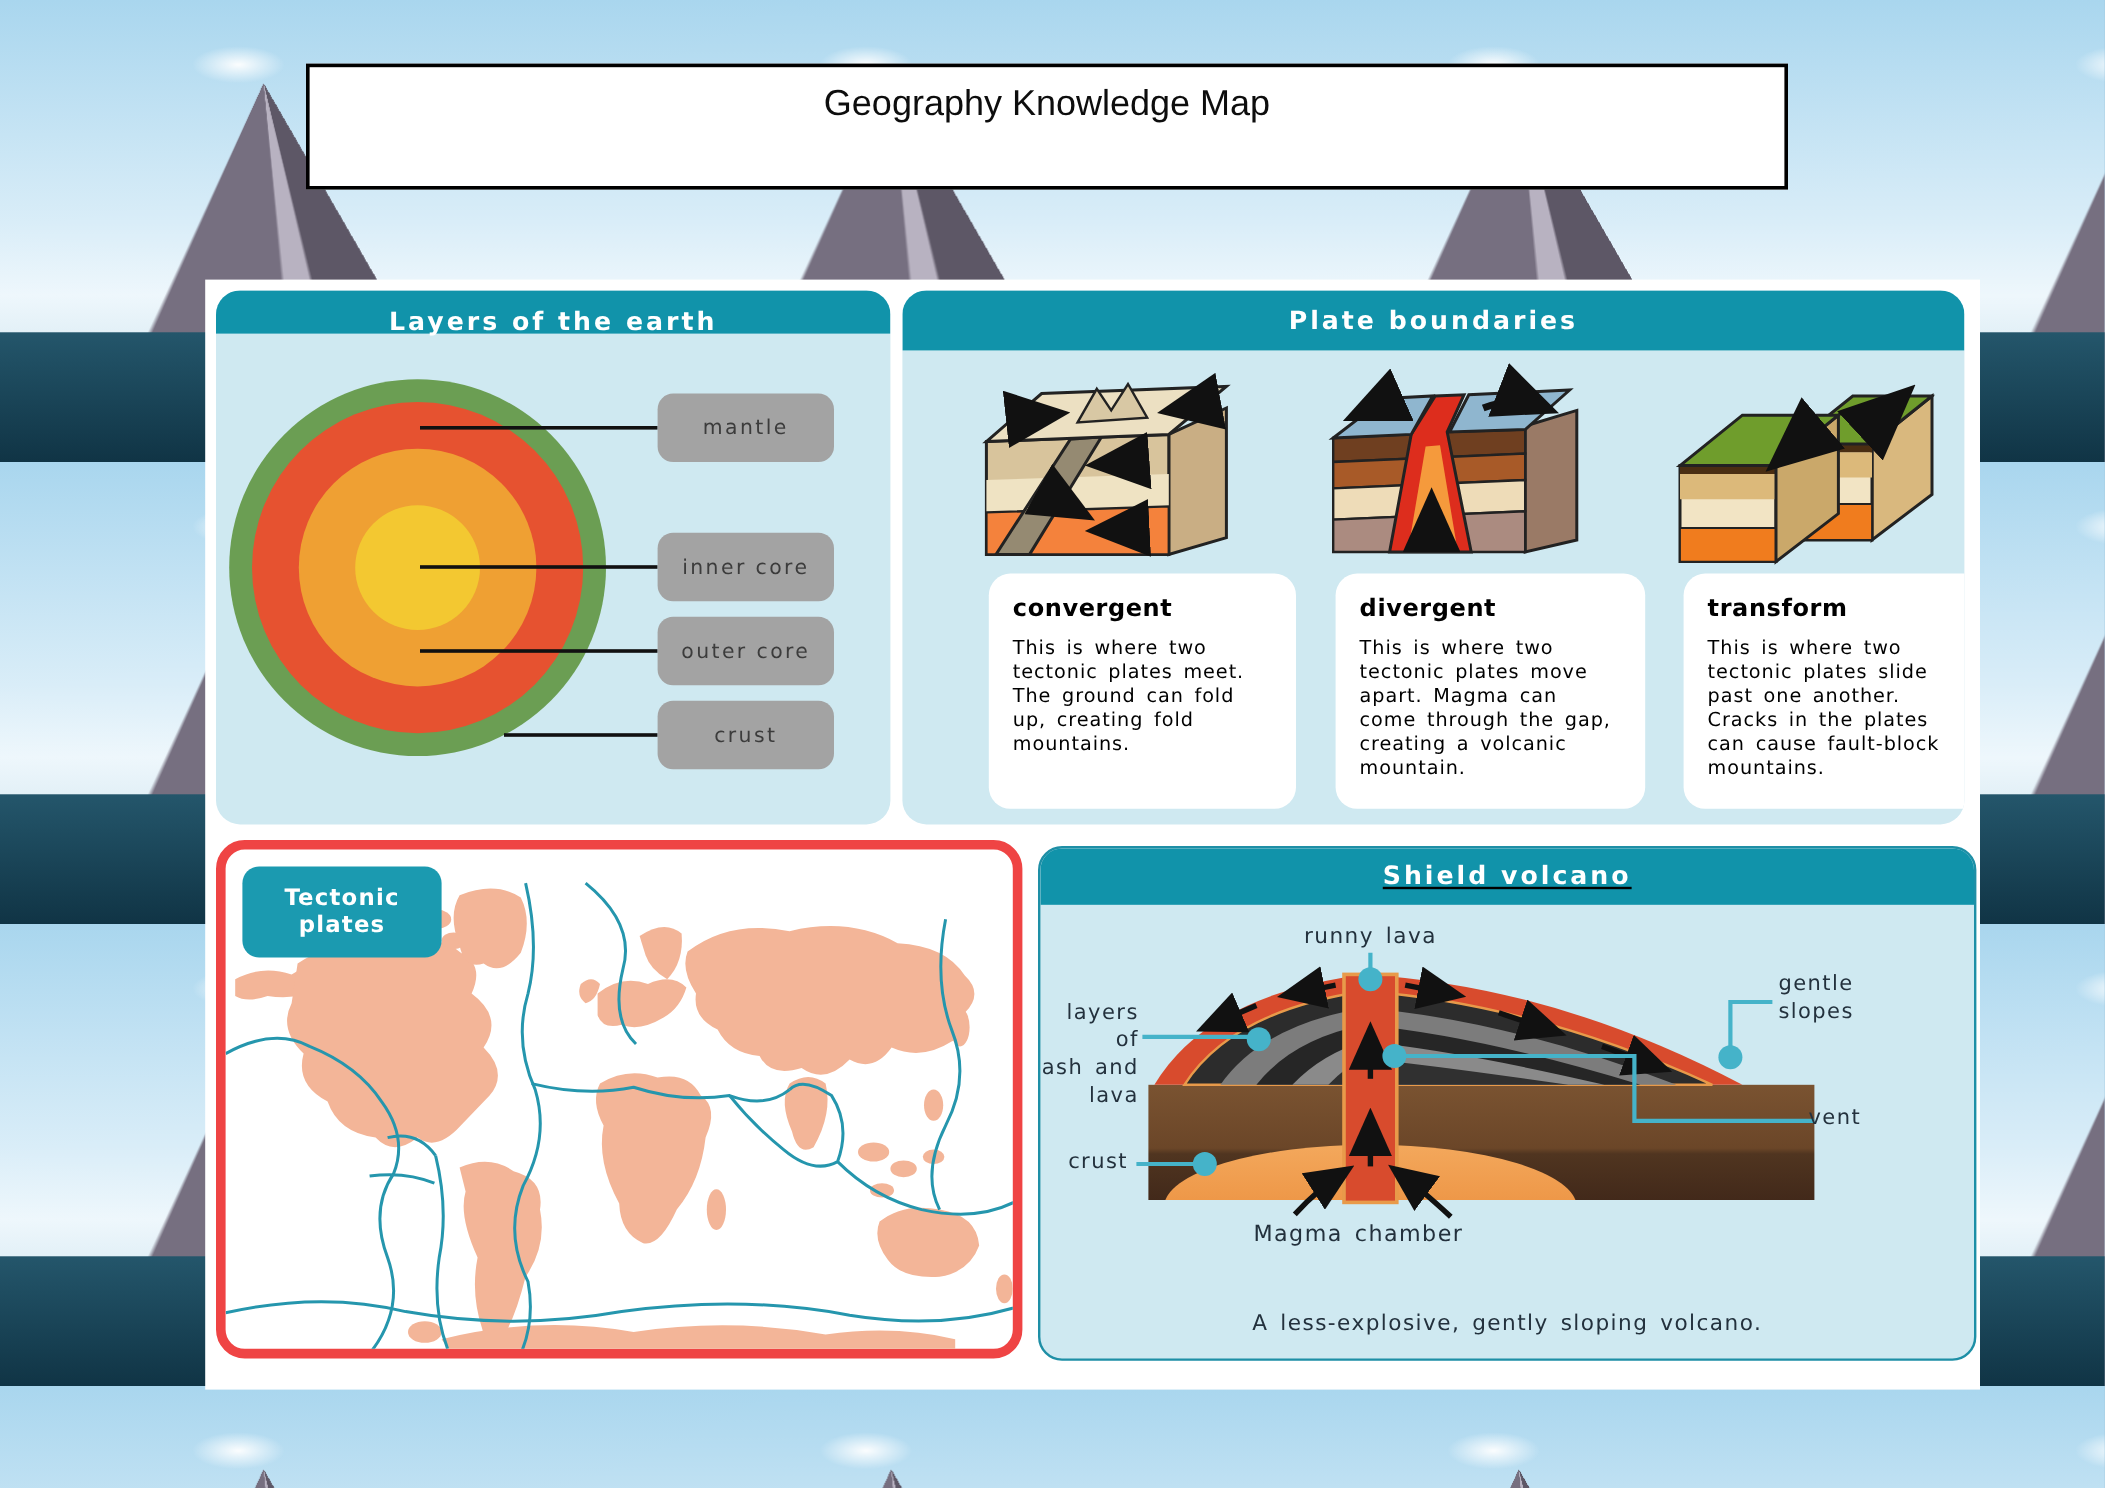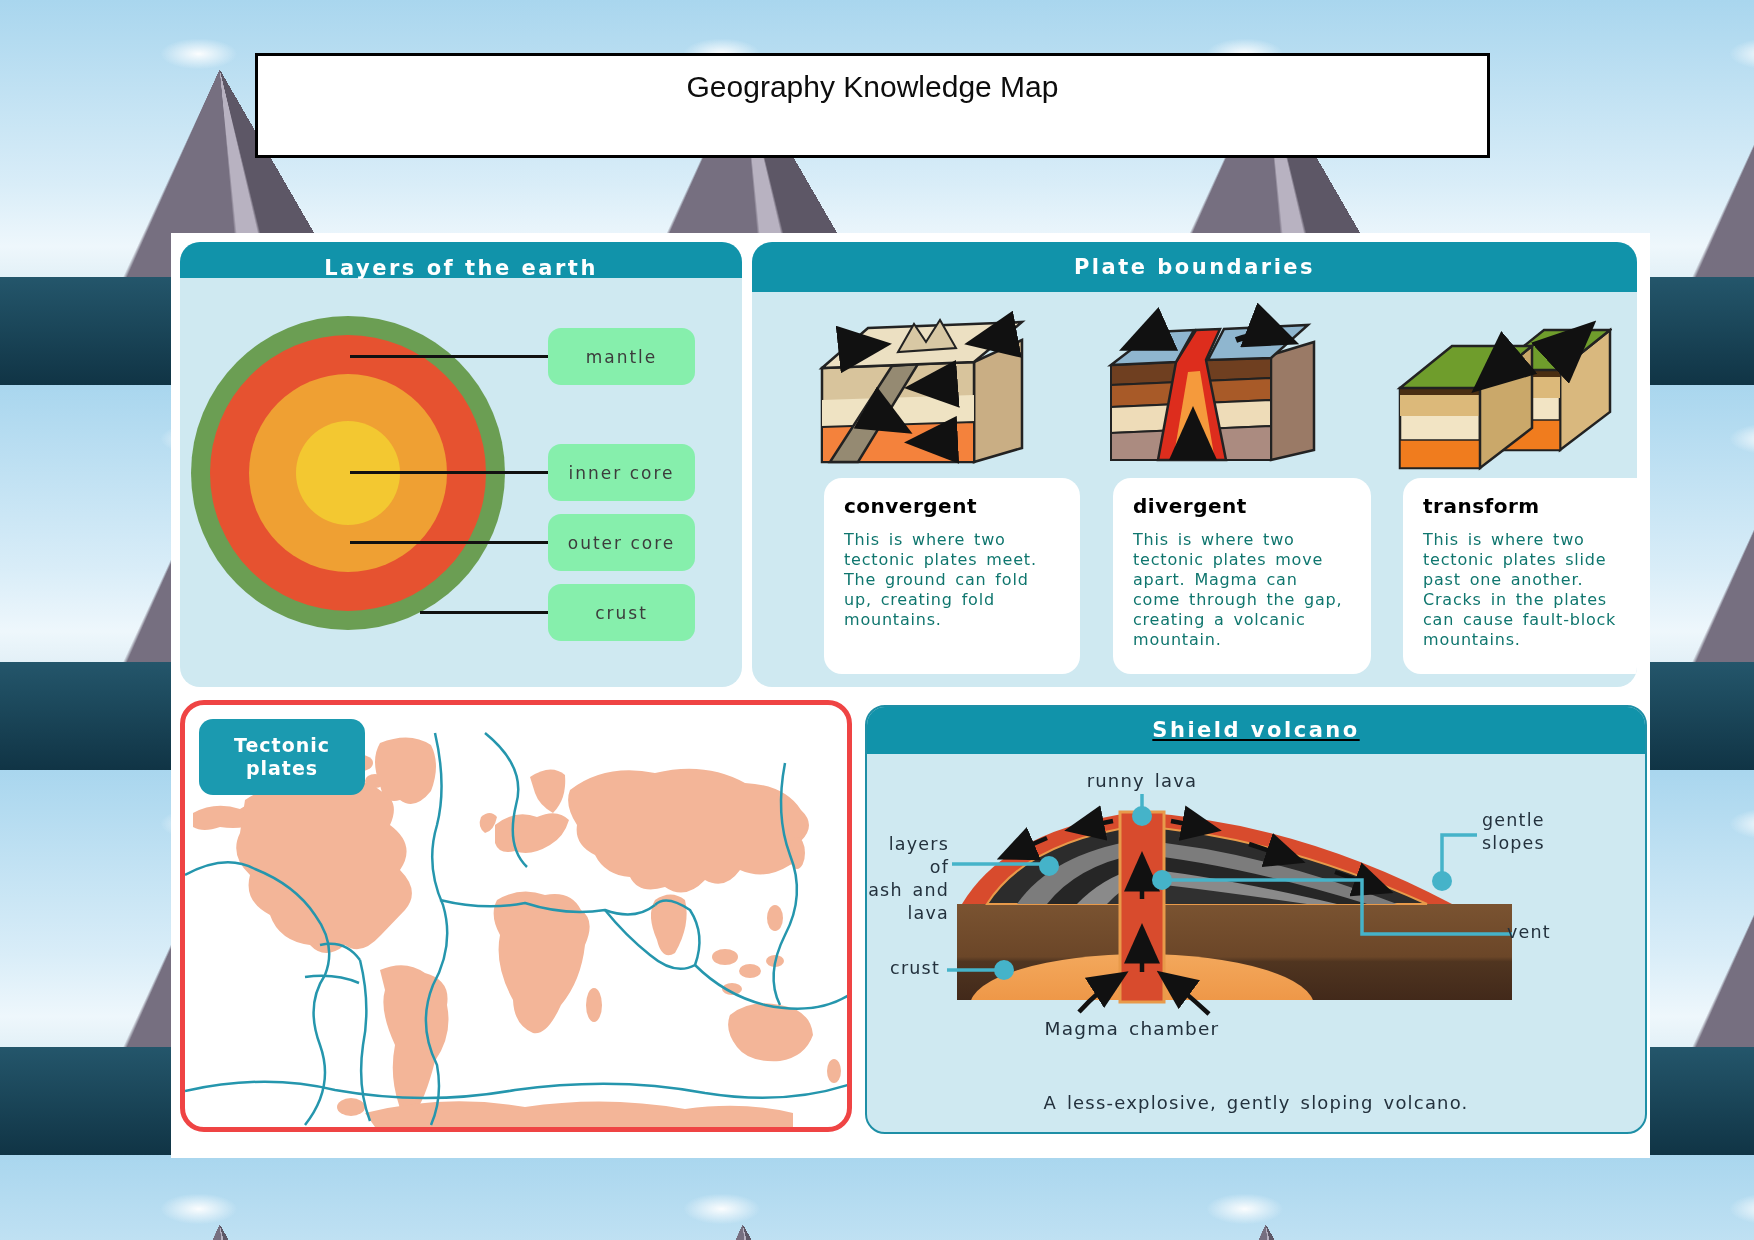--- a/index.html
+++ b/index.html
@@ -22,35 +22,35 @@
   .sheet{position:absolute;left:171px;top:233px;width:1479px;height:925px;background:#fff;}
   
   .panel{position:absolute;border-radius:20px;overflow:hidden;background:#cfe9f1;}
   .panel header{display:block;background:#1193aa;color:#fff;text-align:center;
     font-weight:bold;letter-spacing:2.5px;}
   
   .p-layers{left:180px;top:242px;width:562px;height:445px;}
   .p-layers header{height:36px;line-height:53px;font-size:21px;}
   .circle{position:absolute;border-radius:50%;}
   .lline{position:absolute;height:3px;background:#111;}
-  .lbl-box{position:absolute;left:368px;width:147px;height:57px;background:#86efac;
+  .lbl-box{position:absolute;left:368px;width:147px;height:57px;background:#a3a3a3;
     border-radius:13px;display:flex;align-items:center;justify-content:center;
     font-size:17px;letter-spacing:2px;color:#3c3c3c;}
   
   .p-bound{left:752px;top:242px;width:885px;height:445px;}
   .p-bound header{height:50px;line-height:50px;font-size:21px;}
   .bdiag{position:absolute;top:58px;width:230px;height:175px;}
   .bbox{position:absolute;top:236px;height:196px;background:#fff;border-radius:18px;
     box-sizing:border-box;padding:16px 14px 10px 20px;margin-left:31px;}
   .bbox .n{font-size:20px;font-weight:800;color:#000;letter-spacing:.5px;}
-  .bbox .d{margin-top:12px;font-size:16px;color:#0f766e;line-height:1.25;
+  .bbox .d{margin-top:12px;font-size:16px;color:#000000;line-height:1.25;
     letter-spacing:.8px;word-spacing:3px;white-space:pre-line;}
   
   .p-map{left:180px;top:700px;width:672px;height:432px;background:#fff;
-    border:5px solid #ef4444;border-radius:24px;box-sizing:border-box;overflow:hidden;}
+    border:8px solid #ef4444;border-radius:24px;box-sizing:border-box;overflow:hidden;}
   .map-badge{position:absolute;left:14px;top:14px;width:166px;height:76px;background:#1b9ab0;
     border-radius:14px;color:#fff;font-weight:bold;font-size:19px;line-height:1.2;
     display:flex;align-items:center;justify-content:center;text-align:center;
     letter-spacing:1px;white-space:pre-line;z-index:2;}
   
   .p-shield{left:865px;top:705px;width:778px;height:425px;border:2px solid #1e8fa6;box-sizing:content-box;text-decoration:underline;}
   .p-shield header{height:47px;line-height:47px;font-size:21px;}
   .vlabel{position:absolute;color:#23313d;font-size:17.5px;letter-spacing:1.2px;
     word-spacing:3px;white-space:pre-line;line-height:1.32;}
   .svg-abs{position:absolute;left:0;}

